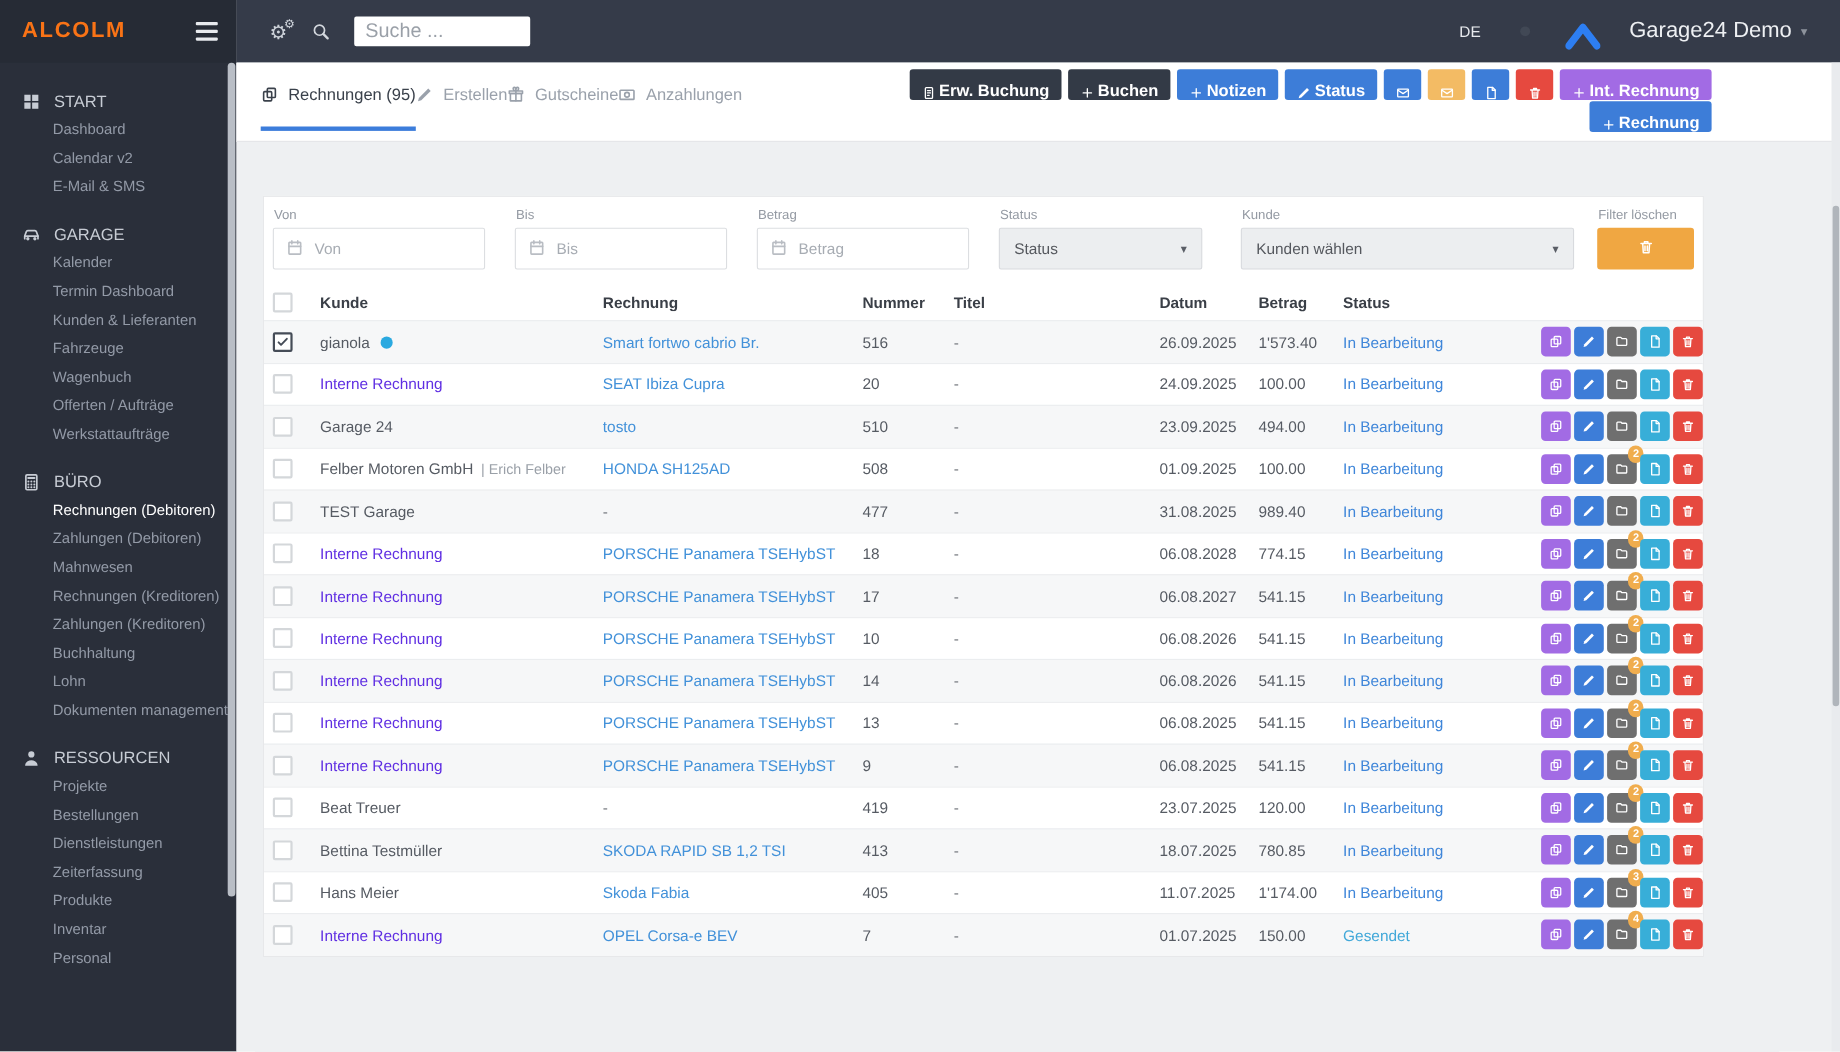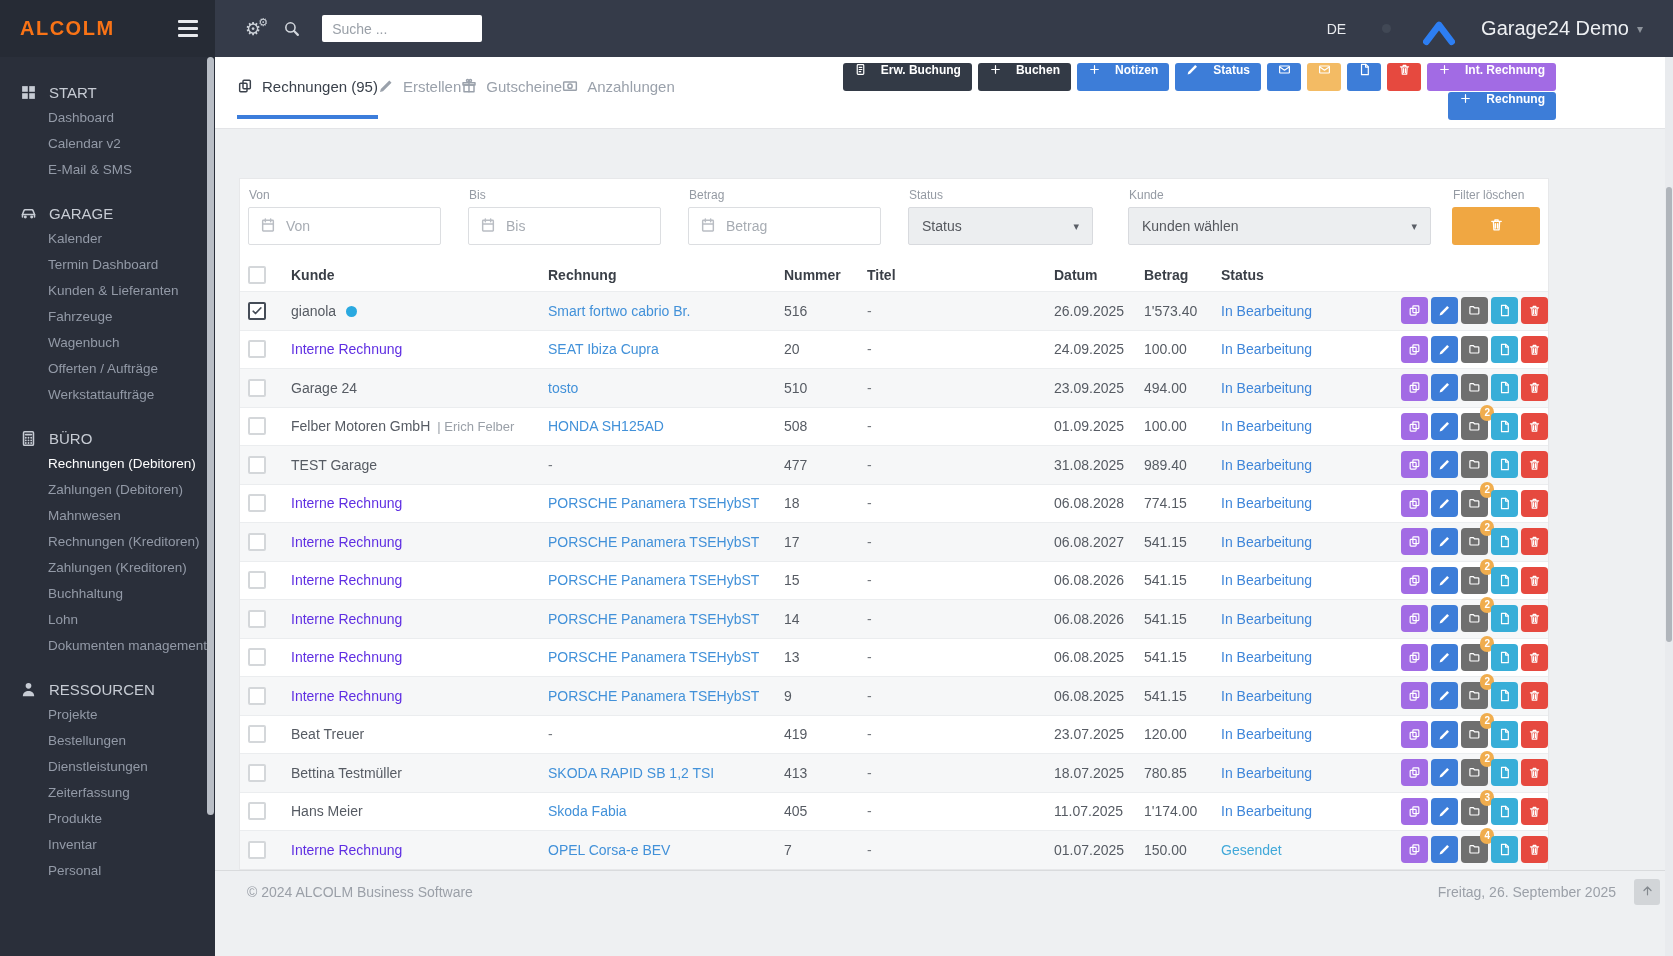--- a/index.html
+++ b/index.html
@@ -28,39 +28,39 @@
   .nav-item.active{color:#fff}
   .sidebar-scroll{position:absolute;top:57px;right:1px;width:7px;height:758px;background:#b9bec6;border-radius:4px}
 
   
   .main{flex:1;display:flex;flex-direction:column;position:relative;min-width:0}
   .topbar{height:57px;flex:none;background:var(--c-topbar);display:flex;align-items:center}
   .topbar-left{display:flex;align-items:center;gap:22px;margin-left:30px}
   .gears{color:#cdd2d9;font-size:18px;position:relative;line-height:1;cursor:pointer}
   .gears .g2{position:absolute;font-size:11px;right:-7px;top:-3px}
   .tb-search-icon{width:17px;height:17px;color:#d3d7dd;cursor:pointer}
-  .search-input{width:160px;height:27px;border:none;border-radius:2px;padding:0 10px;font-size:14px;color:#444;outline:none;font-family:inherit}
+  .search-input{width:160px;height:27px;border:none;border-radius:2px;padding:0 10px;font-size:18px;color:#444;outline:none;font-family:inherit}
   .search-input::placeholder{color:#9aa0a8}
   .topbar-right{margin-left:auto;display:flex;align-items:center;margin-right:30px}
   .lang{color:#e8eaee;font-size:14px;cursor:pointer}
   .tb-dot{width:9px;height:9px;border-radius:50%;background:#414855;margin-left:36px}
   .logo-chev{width:32px;height:19px;color:#2d7ef2;margin-left:32px}
   .account{color:#eef0f3;font-size:20px;font-weight:normal;margin-left:26px;cursor:pointer}
   .tb-caret{color:#8d939c;font-size:12px;margin-left:8px}
 
   
   .content{flex:1;display:flex;flex-direction:column;background:var(--c-contentbg);min-height:0}
   .content-header{height:72px;flex:none;background:#fff;border-bottom:1px solid #e3e4e7;display:flex;padding:0 117px 0 22px}
   .tabs{display:flex;height:62px}
   .tab{display:flex;align-items:center;gap:9px;color:#9aa1ab;font-size:15px;border-bottom:4px solid transparent;cursor:pointer;white-space:nowrap}
   .tab .icn{width:16px;height:16px}
   .tab.active{color:#3a414b;border-bottom-color:#3c7ddb}
   .header-actions{margin-left:auto;display:flex;flex-direction:column;align-items:flex-end;gap:1px;padding-top:6px}
   .btn-row{display:flex;gap:6px}
-  .btn{height:28px;border:none;border-radius:3px;display:inline-flex;align-items:flex-start;gap:14px;padding:0 11px;font-size:12px;font-weight:bold;color:#fff;cursor:pointer;font-family:inherit;white-space:nowrap}
+  .btn{height:28px;border:none;border-radius:3px;display:inline-flex;align-items:flex-end;gap:3px;padding:0 11px;font-size:15px;font-weight:bold;color:#fff;cursor:pointer;font-family:inherit;white-space:nowrap}
   .btn .icn{width:13px;height:13px}
   .btn.sq{width:34px;padding:0;justify-content:center}
   .btn.dark{background:var(--c-dark)}
   .btn.blue{background:var(--c-accent)}
   .btn.orange{background:var(--c-orange)}
   .btn.red{background:var(--c-red)}
   .btn.purple{background:var(--c-purple)}
 
   
   .panel{margin:49px 124px 0 24px;background:#fff;border:1px solid #e7e8ea;flex:none}
@@ -688,21 +688,21 @@
                   </svg>
                 </button>
               </div>
             </div>
             <div class="trow">
               <div class="c-cb">
                 <span class="cb"></span>
               </div>
               <div class="c-kunde"><span class="kname internal">Interne Rechnung</span></div>
               <div class="c-fahrzeug"><span class="vlink">PORSCHE Panamera TSEHybST</span></div>
-              <div class="c-nummer">15</div>
+              <div class="c-nummer">10</div>
               <div class="c-titel dash">-</div>
               <div class="c-datum">06.08.2026</div>
               <div class="c-betrag">541.15</div>
               <div class="c-status"><span class="st-progress">In Bearbeitung</span></div>
               <div class="c-actions">
                 <button class="act copy">
                   <svg class="icn" viewBox="0 0 24 24" fill="none" stroke="currentColor" stroke-width="2.2" stroke-linecap="round" stroke-linejoin="round">
                     <rect x="9" y="3.5" width="11" height="12.5" rx="1.5"></rect>
                     <rect x="4" y="8" width="11" height="12.5" rx="1.5"></rect>
                   </svg>
@@ -1021,30 +1021,19 @@
                 <button class="act del">
                   <svg class="icn" viewBox="0 0 24 24" fill="none" stroke="currentColor" stroke-width="2.2" stroke-linecap="round" stroke-linejoin="round">
                     <path d="M4.5 7h15M9.5 7V4.5h5V7M7 7l.9 13.5h8.2L17 7M10.3 10.5v7M13.7 10.5v7"></path>
                   </svg>
                 </button>
               </div>
             </div>
           </div>
       </div>
 
-      <footer class="page-footer">
-        <span>© 2024 ALCOLM Business Software</span>
-        <span class="footer-right">
-          <span>Freitag, 26. September 2025</span>
-          <button class="to-top">
-              <span><svg class="icn" viewBox="0 0 24 24" fill="none" stroke="currentColor" stroke-width="2.2" stroke-linecap="round" stroke-linejoin="round">
-                  <path d="M12 20V5.5M5.5 12L12 5.5 18.5 12"></path>
-                </svg></span>
-            </button>
-        </span>
-      </footer>
     </div>
 
     <div class="page-scroll">
       <div class="thumb"></div>
     </div>
   </div>
 </div>
 
 </body></html>

